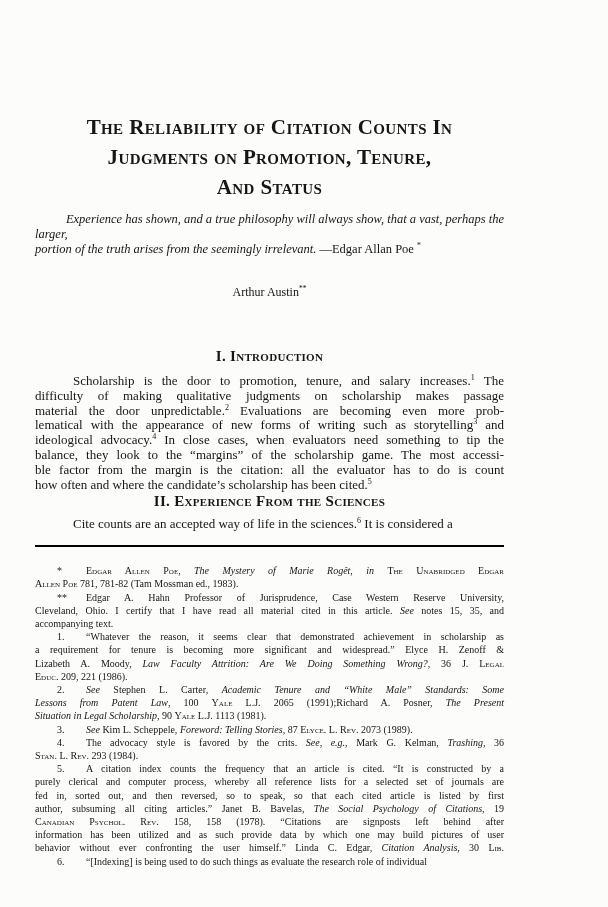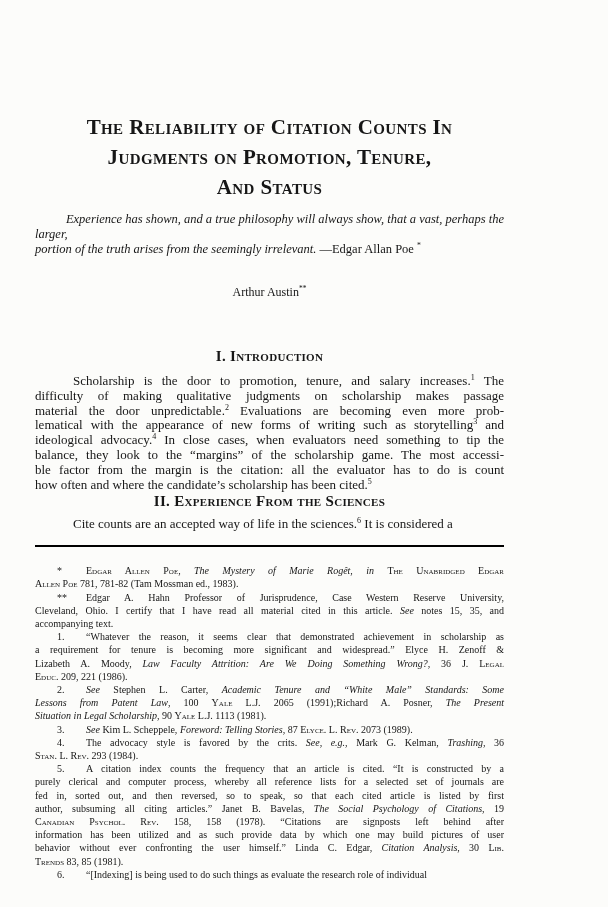--- a/index.html
+++ b/index.html
@@ -122,21 +122,20 @@
           <div class="line last"><span class="s-sc">Stan.</span><span> L. </span><span class="s-sc">Rev.</span><span> 293 (1984).</span></div>
         </div>
       <div class="fn">
           <div class="line first"><span class="s-fnum">5.</span><span>A citation index counts the frequency that an article is cited. “It is constructed by a</span></div>
           <div class="line"><span>purely clerical and computer process, whereby all reference lists for a selected set of journals are</span></div>
           <div class="line"><span>fed in, sorted out, and then reversed, so to speak, so that each cited article is listed by first</span></div>
           <div class="line"><span>author, subsuming all citing articles.” Janet B. Bavelas, </span><span class="s-i">The Social Psychology of Citations</span><span>, 19</span></div>
           <div class="line"><span class="s-sc">Canadian Psychol. Rev.</span><span> 158, 158 (1978). “Citations are signposts left behind after</span></div>
           <div class="line"><span>information has been utilized and as such provide data by which one may build pictures of user</span></div>
           <div class="line"><span>behavior without ever confronting the user himself.” Linda C. Edgar, </span><span class="s-i">Citation Analysis</span><span>, 30 </span><span class="s-sc">Lib.</span></div>
-          <div class="line last"><span class="s-sc">Trends</span><span> 83, 85 (1981).</span></div>
         </div>
       <div class="fn">
           <div class="line first last"><span class="s-fnum">6.</span><span>“[Indexing] is being used to do such things as evaluate the research role of individual</span></div>
         </div>
     </footer>
 
   </div>
 </div>
 
 </body></html>

